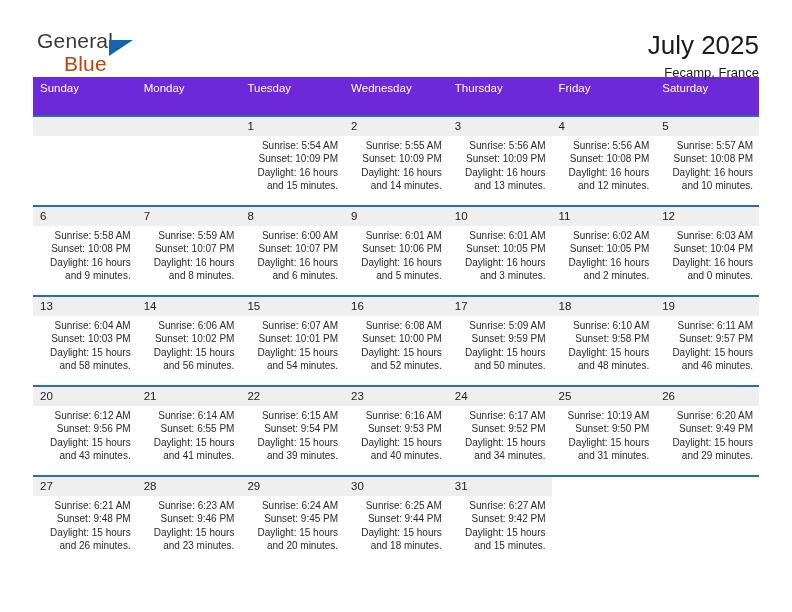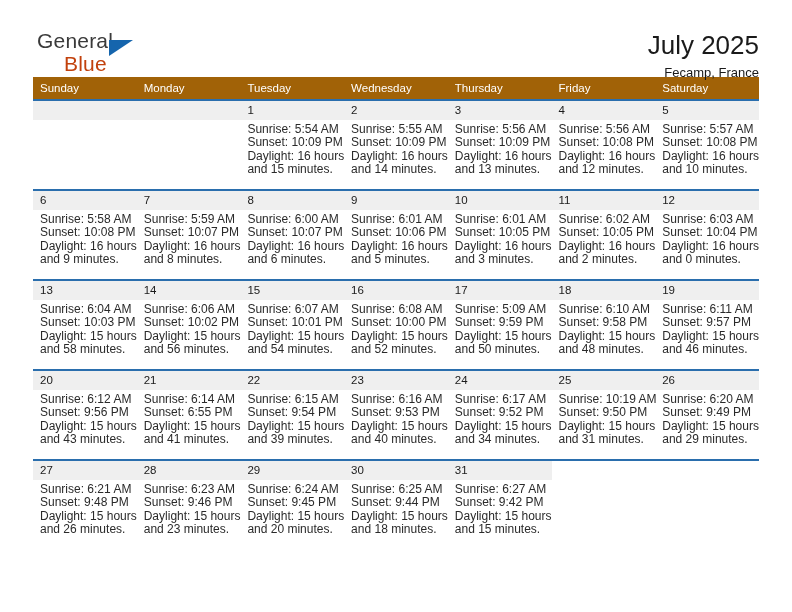--- a/index.html
+++ b/index.html
@@ -81,26 +81,26 @@
   }
 
   
   .calendar {
     margin-top: 11px;
     width: 726px;
     border-collapse: collapse;
     table-layout: fixed;
   }
   .calendar th {
-    background: #a16207;
+    background: #6d28d9;
     color: #ffffff;
     font-size: 11.5px;
     font-weight: normal;
     text-align: left;
-    padding: 5px 0 5px 7px;
+    padding: 5px 0 21px 7px;
     height: 20px;
     box-sizing: border-box;
   }
   .calendar td {
     vertical-align: top;
     padding: 0;
     border-top: 2px solid #2a6ead;
     width: 103.7px;
     height: 90px;
     box-sizing: border-box;
@@ -113,23 +113,24 @@
     padding: 3px 0 3px 7px;
     height: 19px;
     box-sizing: border-box;
     line-height: 13px;
   }
   .daynum.empty {
     color: transparent;
   }
   .details {
     padding: 3px 6px 0 7px;
-    font-size: 12px;
+    font-size: 10px;
     line-height: 13.3px;
     color: #2a2a2a;
+    text-align: right;
   }
   .details div {
     white-space: nowrap;
   }
   td.noband .daynum {
     background: transparent;
   }
 </style>
 </head>
 <body>

